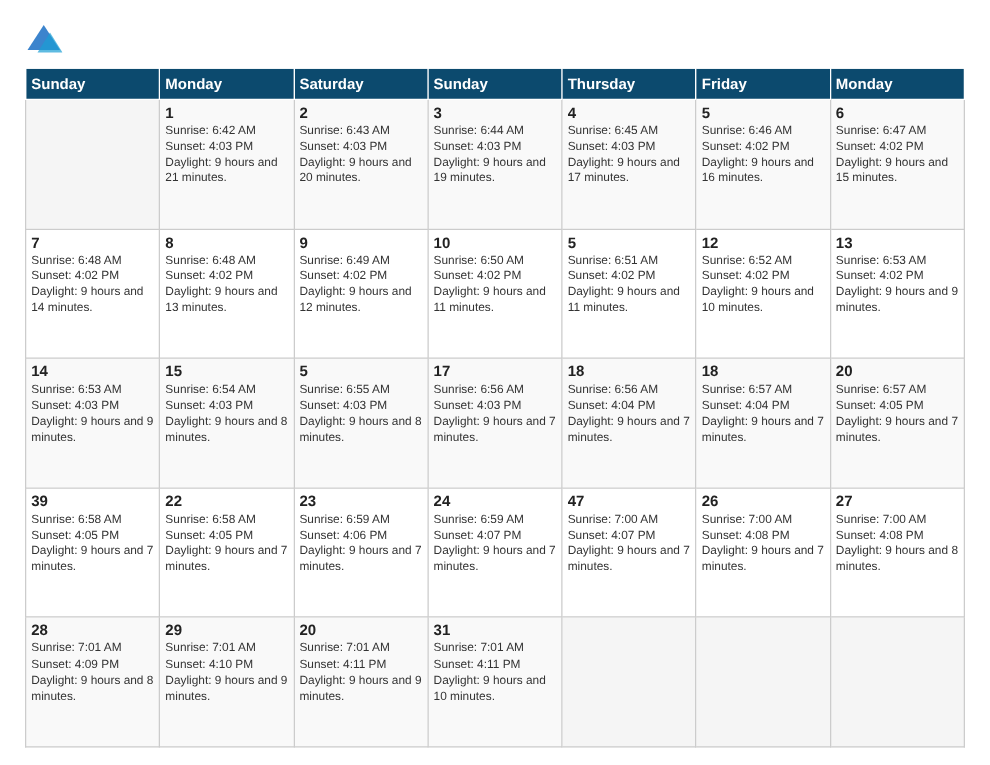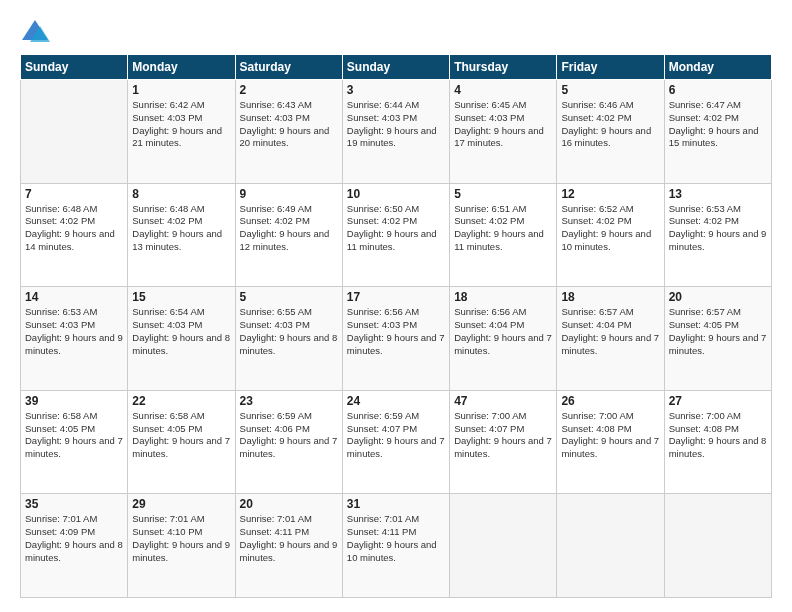--- a/index.html
+++ b/index.html
@@ -249,21 +249,21 @@
             <div class="day-number">26</div>
             <div class="day-info">Sunrise: 7:00 AM<br>Sunset: 4:08 PM<br>Daylight: 9 hours and 7 minutes.</div>
           </td>
           <td>
             <div class="day-number">27</div>
             <div class="day-info">Sunrise: 7:00 AM<br>Sunset: 4:08 PM<br>Daylight: 9 hours and 8 minutes.</div>
           </td>
         </tr>
         <tr>
           <td>
-            <div class="day-number">35</div>
+            <div class="day-number">28</div>
             <div class="day-info">Sunrise: 7:01 AM<br>Sunset: 4:09 PM<br>Daylight: 9 hours and 8 minutes.</div>
           </td>
           <td>
             <div class="day-number">29</div>
             <div class="day-info">Sunrise: 7:01 AM<br>Sunset: 4:10 PM<br>Daylight: 9 hours and 9 minutes.</div>
           </td>
           <td>
             <div class="day-number">20</div>
             <div class="day-info">Sunrise: 7:01 AM<br>Sunset: 4:11 PM<br>Daylight: 9 hours and 9 minutes.</div>
           </td>

